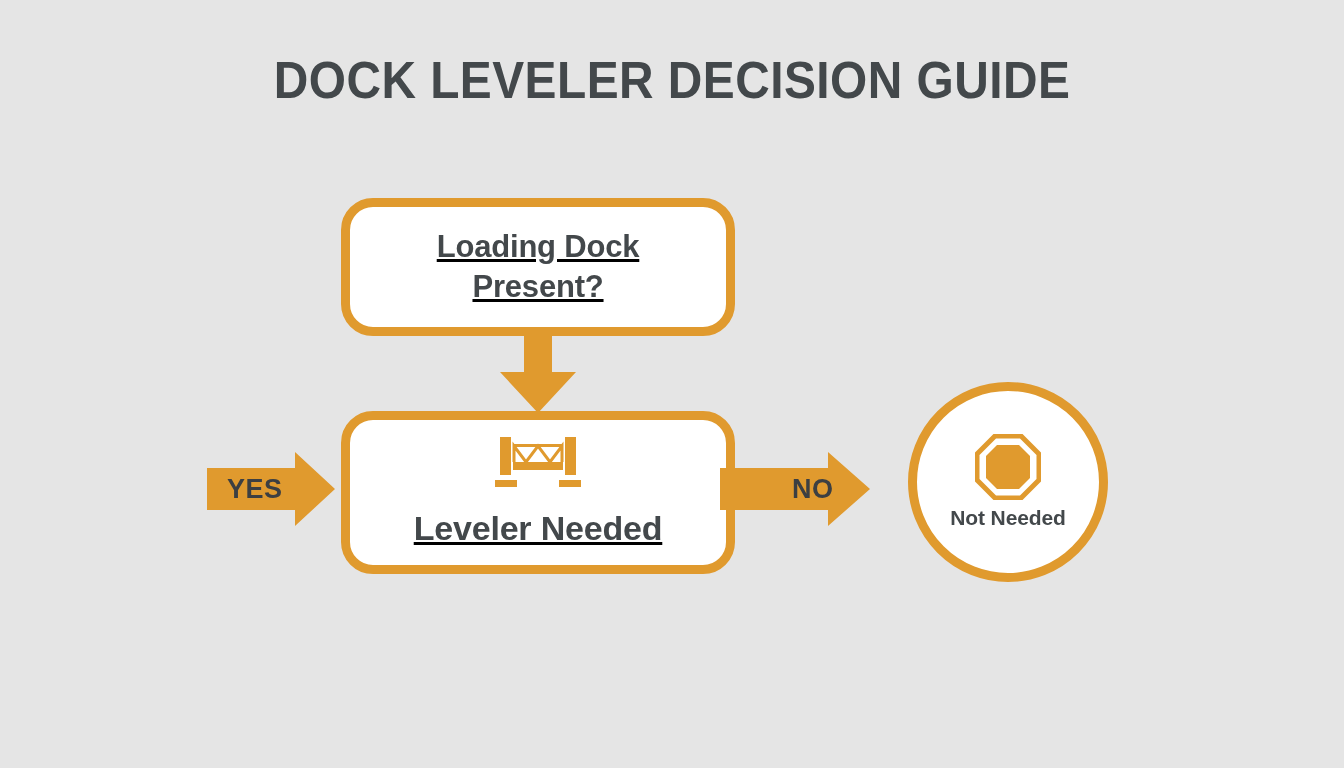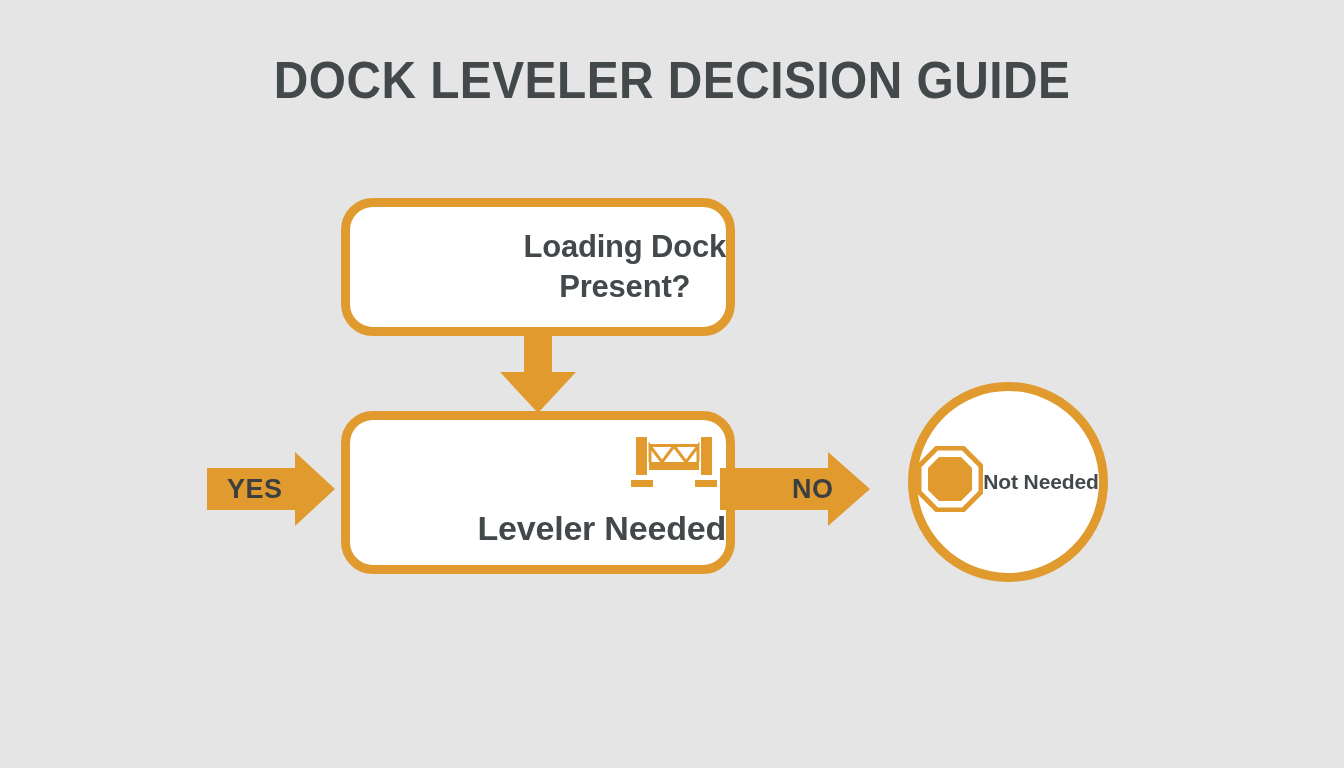--- a/index.html
+++ b/index.html
@@ -42,22 +42,23 @@
 
   
   .node-box {
     position: absolute;
     background: #ffffff;
     border: 9px solid #e09a2e;
     border-radius: 32px;
     box-sizing: border-box;
     display: flex;
     flex-direction: column;
-    align-items: flex-end;
+    align-items: center;
     justify-content: center;
+    text-decoration: underline;
   }
 
   #box-question {
     left: 341px;
     top: 198px;
     width: 394px;
     height: 138px;
   }
 
   #box-result {
@@ -147,21 +148,21 @@
     position: absolute;
     left: 908px;
     top: 382px;
     width: 200px;
     height: 200px;
     border: 9px solid #e09a2e;
     border-radius: 50%;
     box-sizing: border-box;
     background: #ffffff;
     display: flex;
-    flex-direction: row;
+    flex-direction: column;
     align-items: center;
     justify-content: center;
   }
 
   .stop-icon {
     width: 66px;
     height: 66px;
     display: block;
     margin-bottom: 6px;
   }

